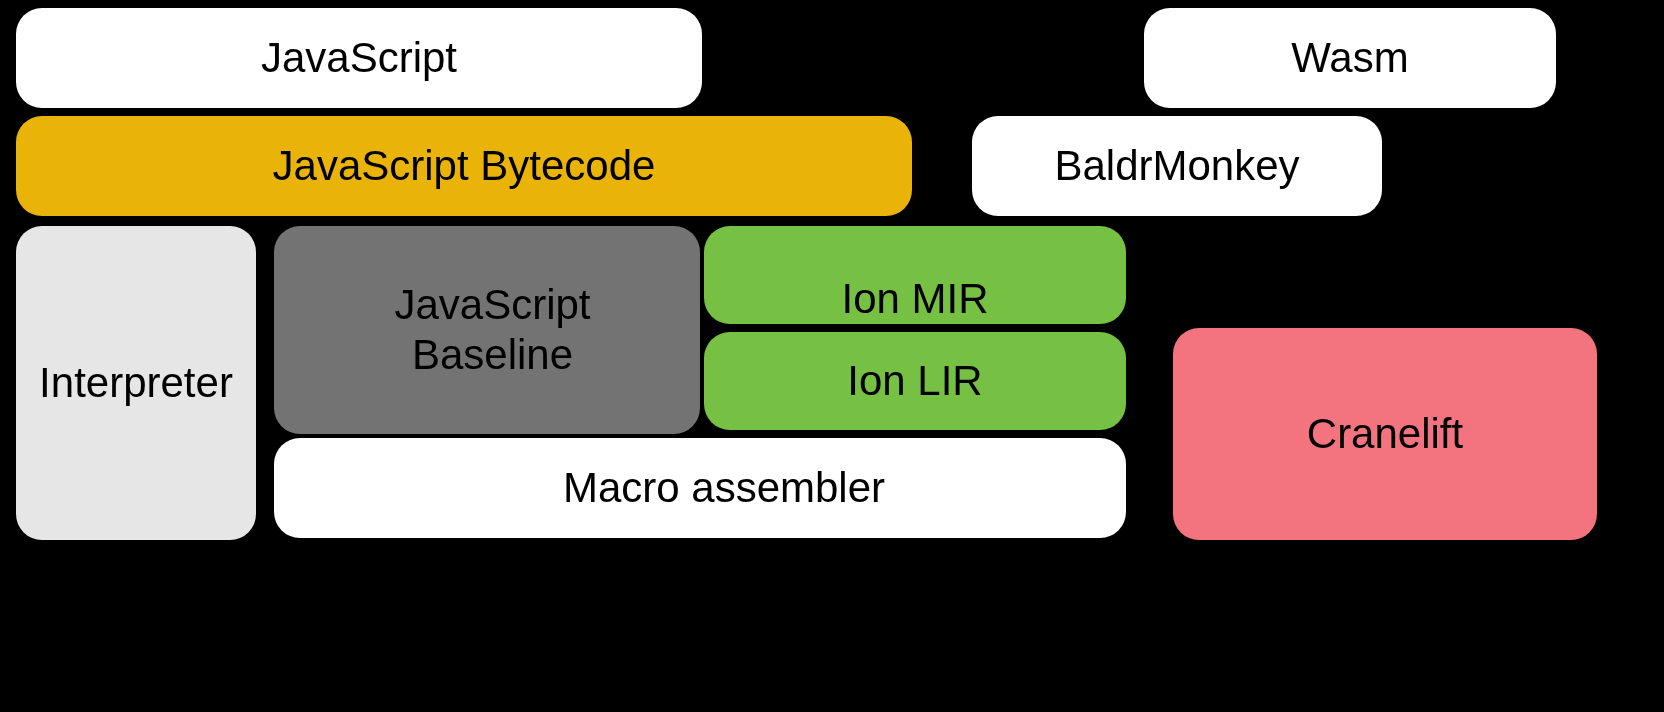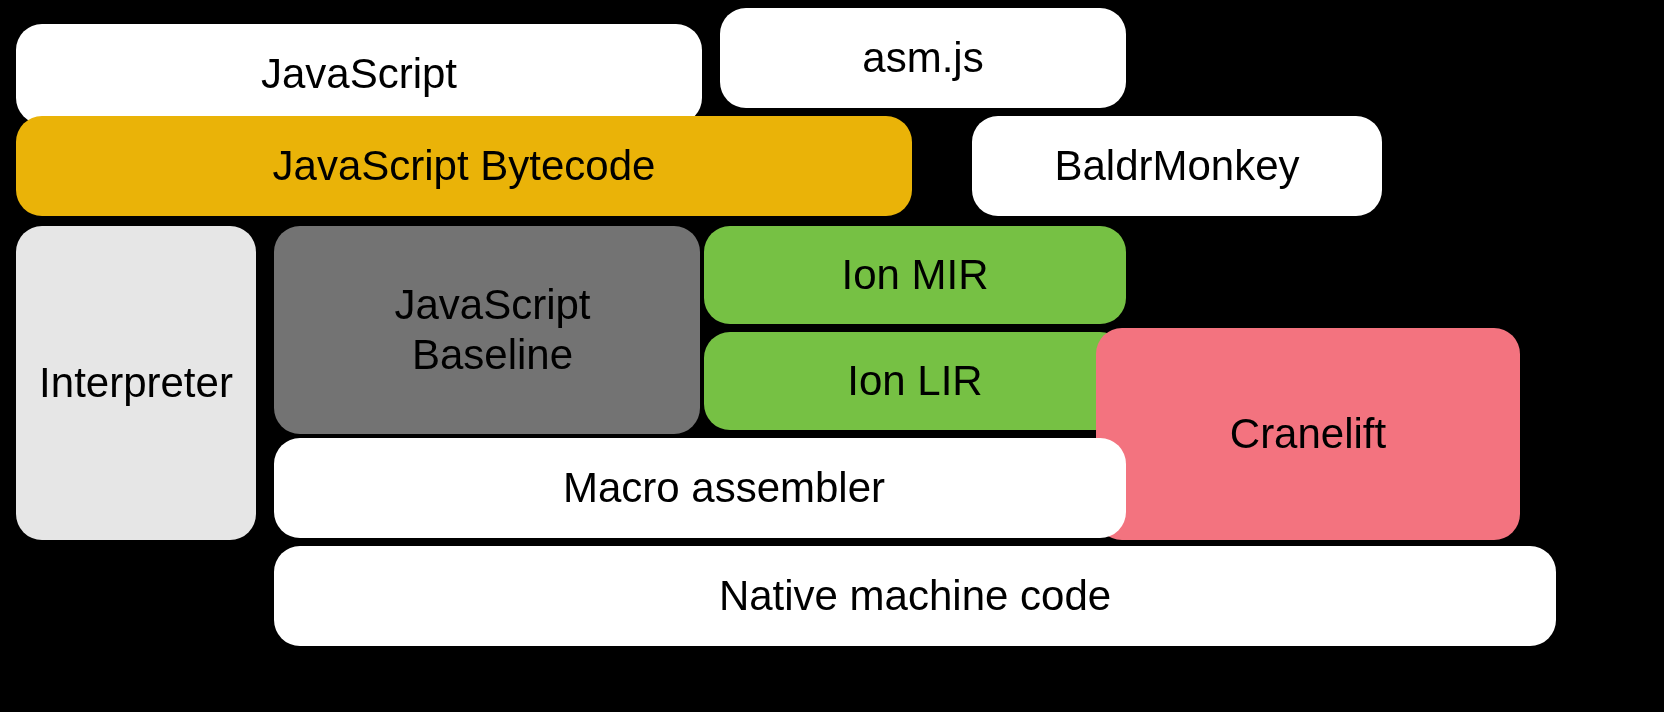--- a/index.html
+++ b/index.html
@@ -33,39 +33,39 @@
 
   
   .b-javascript      { left: 16px;   top: 8px;   width: 686px;  height: 100px; }
   .b-asmjs           { left: 720px;  top: 8px;   width: 406px;  height: 100px; }
   .b-wasm            { left: 1144px; top: 8px;   width: 412px;  height: 100px; }
   .b-bytecode        { left: 16px;   top: 116px; width: 896px;  height: 100px; }
   .b-baldrmonkey     { left: 930px;  top: 116px; width: 410px;  height: 100px; margin-left: 42px; }
   .b-interpreter     { left: 16px;   top: 226px; width: 240px;  height: 314px; }
   .b-baseline        { left: 274px;  top: 226px; width: 426px;  height: 208px; }
   .b-baseline span   { max-width: 300px; }
-  .b-ion-mir         { left: 704px;  top: 226px; width: 422px;  height: 98px; }
+  .b-ion-mir         { left: 704px;  top: 226px; width: 422px;  height: 98px; align-items: flex-end; }
   .b-ion-lir         { left: 704px;  top: 332px; width: 422px;  height: 98px; justify-content: center; }
-  .b-cranelift       { left: 1096px; top: 328px; width: 424px;  height: 212px; }
+  .b-cranelift       { left: 1173px; top: 328px; width: 424px;  height: 212px; }
   .b-macro-assembler { left: 274px;  top: 438px; width: 852px;  height: 100px; }
   .b-native          { left: 274px;  top: 546px; width: 1282px; height: 100px; }
 </style>
 </head>
 <body>
 
 <div class="canvas" style="background-color: rgb(0, 0, 0);">
 
-  <div class="box b-javascript" style="background-color: rgb(255, 255, 255); margin-top: 16px;">
+  <div class="box b-javascript" style="background-color: rgb(255, 255, 255);">
     <span>JavaScript</span>
   </div>
 
-  <div class="box b-asmjs" style="background-color: rgb(255, 255, 255);">
-    <span>asm.js</span>
+
+  <div class="box b-wasm" style="background-color: rgb(255, 255, 255);">
+    <span>Wasm</span>
   </div>
-
 
   <div class="box b-bytecode" style="background-color: #eab308;">
     <span>JavaScript Bytecode</span>
   </div>
 
   <div class="box b-baldrmonkey" style="background-color: rgb(255, 255, 255);">
     <span>BaldrMonkey</span>
   </div>
 
   <div class="box b-interpreter" style="background-color: rgb(230, 230, 230);">
@@ -85,17 +85,14 @@
   </div>
 
   <div class="box b-cranelift" style="background-color: rgb(243, 115, 127);">
     <span>Cranelift</span>
   </div>
 
   <div class="box b-macro-assembler" style="background-color: rgb(255, 255, 255); padding-left: 48px;">
     <span>Macro assembler</span>
   </div>
 
-  <div class="box b-native" style="background-color: rgb(255, 255, 255);">
-    <span>Native machine code</span>
-  </div>
 
 </div>
 
 </body></html>

